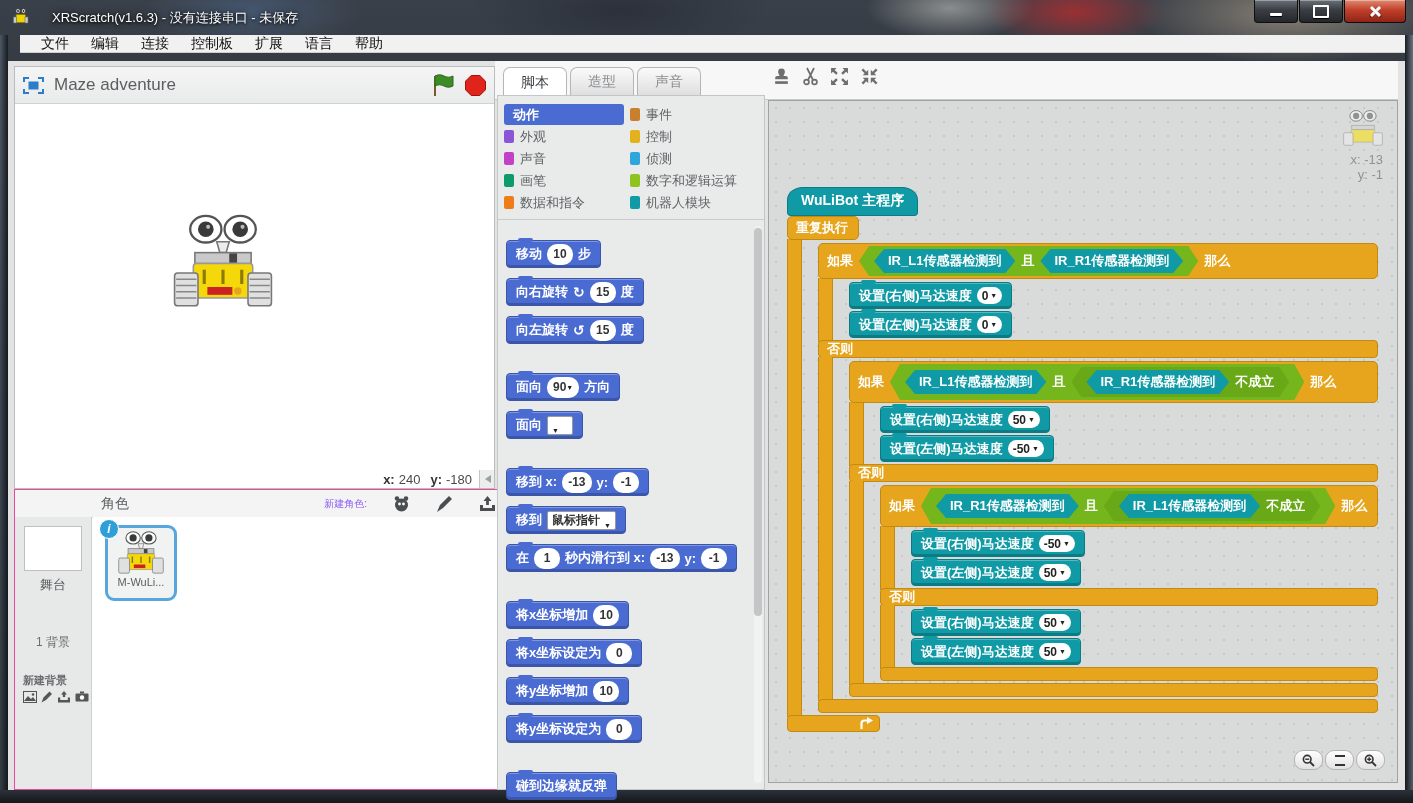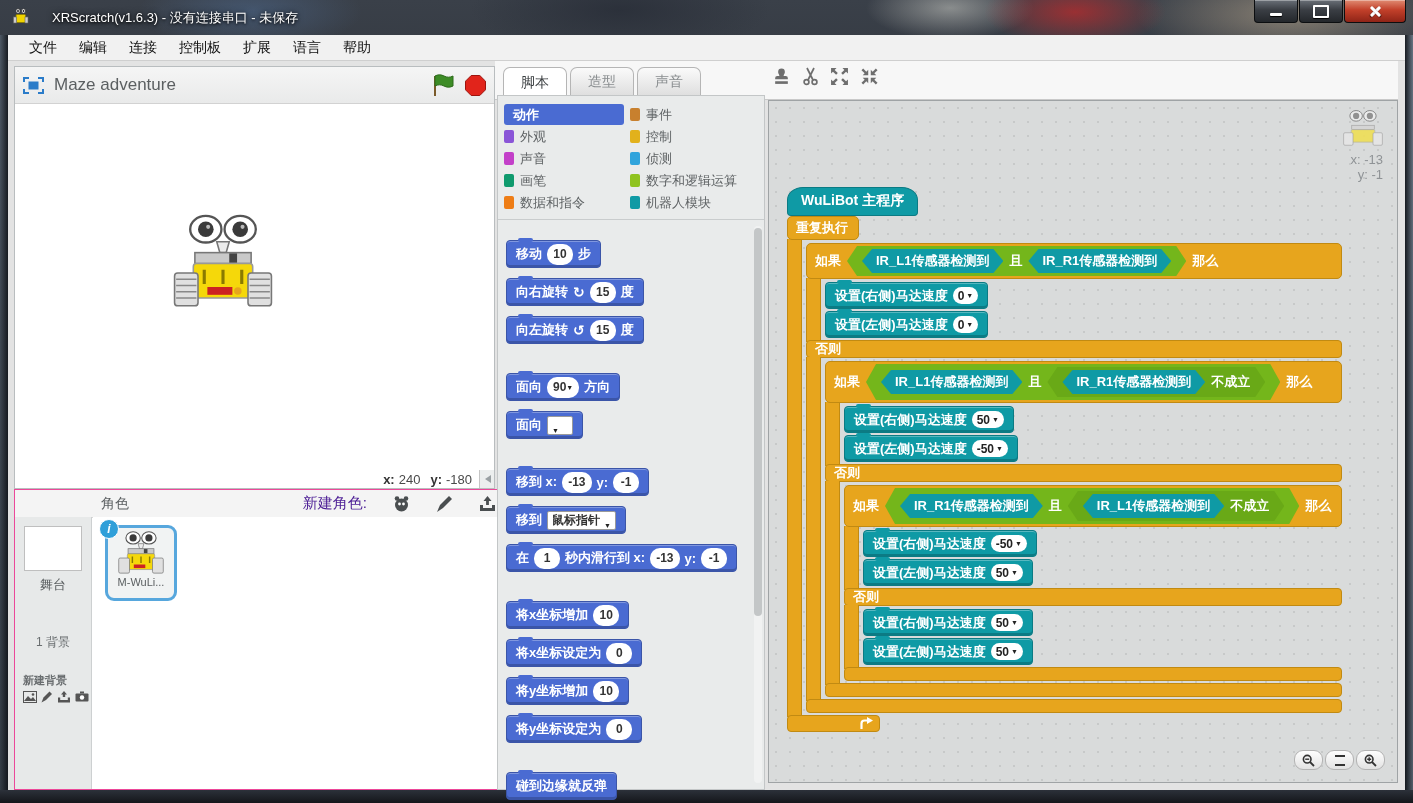--- a/index.html
+++ b/index.html
@@ -30,21 +30,21 @@
     background:linear-gradient(#6a7078,#3a3e44 45%,#24272b);
     border-radius:0 0 4px 4px;display:flex;align-items:center;justify-content:center;
     box-shadow:inset 0 1px rgba(255,255,255,.35);margin-left:1px;}
   .winbtn.close{width:60px;background:linear-gradient(#e08b72,#c2402a 45%,#8f2417);}
   .glyph-min{width:12px;height:3px;background:#fff;border-radius:1px;margin-top:6px;box-shadow:0 1px 1px #000;}
   .glyph-max{width:12px;height:9px;border:2px solid #fff;border-radius:1px;box-shadow:0 1px 1px #000;}
   .glyph-close{position:relative;width:14px;height:14px;}
   .glyph-close:before,.glyph-close:after{content:"";position:absolute;left:6px;top:1px;width:3px;height:13px;background:#fff;border-radius:1px;box-shadow:0 1px 1px rgba(0,0,0,.6);}
   .glyph-close:before{transform:rotate(45deg);} .glyph-close:after{transform:rotate(-45deg);}
   
-  .menubar{position:absolute;left:8px;right:8px;top:35px;height:26px;background:#f1f1f1;
+  .menubar{position:absolute;left:20px;right:8px;top:35px;height:18px;background:#f1f1f1;
     border-bottom:1px solid #cfcfcf;display:flex;align-items:center;padding-left:10px;box-sizing:border-box;}
   .menu-item{font-size:14px;color:#111;padding:3px 11px;}
   .client{position:absolute;left:8px;right:8px;top:61px;bottom:13px;background:#e3e3e3;}
   .toolstrip{position:absolute;left:495px;top:61px;width:903px;height:38px;background:#f7f7f7;border-bottom:1px solid #c9c9c9;}
   
   .stage-pane{position:absolute;left:14px;top:66px;width:481px;height:423px;background:#fff;
     border:1px solid #b9bdbf;box-sizing:border-box;}
   .stage-header{height:37px;background:linear-gradient(#f5f5f5,#e9eaea);border-bottom:1px solid #d2d2d2;
     display:flex;align-items:center;padding:0 8px;box-sizing:border-box;}
   .stage-title{font-size:17px;color:#5b5f61;margin-left:10px;flex:1;}
@@ -54,21 +54,21 @@
     padding-right:22px;font-size:13px;color:#4a4a4a;gap:4px;}
   .coord-bar b{color:#333;}
   .collapse-btn{position:absolute;right:0;top:0;width:14px;height:18px;background:#eceeee;border-left:1px solid #c5c5c5;
     display:flex;align-items:center;justify-content:center;}
   .tri-left{width:0;height:0;border:4px solid transparent;border-right:6px solid #9aa0a3;margin-right:2px;}
   
   .sprite-pane{position:absolute;left:14px;top:489px;width:539px;height:301px;background:#fff;
     border:1px solid #ec4899;box-sizing:border-box;}
   .sprite-head{height:27px;background:#f4f4f4;border-bottom:1px solid #d8d8d8;display:flex;align-items:center;}
   .sprite-head .hd-label{font-size:14px;color:#5a5e60;margin-left:86px;flex:1;}
-  .newsprite{display:flex;align-items:center;gap:25px;margin-right:10px;font-size:15px;color:#4c1d95;}
+  .newsprite{display:flex;align-items:center;gap:25px;margin-right:10px;font-size:10px;color:#8b5cf6;}
   .stage-col{position:absolute;left:0;top:27px;bottom:0;width:77px;background:#e7e9e9;border-right:1px solid #cdd0d1;
     display:flex;flex-direction:column;align-items:center;box-sizing:border-box;}
   .stage-thumb{margin-top:9px;width:56px;height:43px;background:#fff;border:1px solid #bfbfbf;}
   .stage-col .lbl1{font-size:13px;color:#55595b;margin-top:5px;}
   .stage-col .lbl2{font-size:12px;color:#6a6e70;margin-top:40px;}
   .newbackdrop{margin-top:22px;align-self:flex-start;padding-left:8px;font-size:11px;color:#6a6e70;font-weight:bold;}
   .nb-icons{display:flex;gap:4px;align-self:flex-start;padding-left:8px;margin-top:3px;}
   .sprite-list{position:absolute;left:78px;top:27px;right:0;bottom:0;background:#fff;}
   .sprite-card{position:absolute;left:12px;top:8px;width:66px;height:70px;background:#f1f3f3;
     border:3px solid #57a7dd;border-radius:9px;display:flex;flex-direction:column;align-items:center;}
@@ -120,21 +120,21 @@
     background:linear-gradient(#fefefe,#e2e2e2);display:flex;align-items:center;justify-content:center;}
   .zeq{width:10px;height:7px;border-top:2px solid #333;border-bottom:2px solid #333;}
   
   .script-root{position:absolute;left:18px;top:86px;display:flex;flex-direction:column;align-items:flex-start;}
   .hat{background:#0f9aa5;border:1px solid #0b7b84;color:#fff;font-weight:bold;font-size:14px;
     padding:4px 13px 5px;border-radius:16px 16px 4px 4px / 13px 13px 4px 4px;}
   .cb{display:flex;flex-direction:column;align-items:stretch;width:max-content;}
   .chead{display:inline-flex;align-items:center;gap:6px;background:#e7a51d;border:1px solid #c18a12;
     border-radius:5px;padding:2px 10px 2px 8px;color:#fff;font-weight:bold;font-size:13px;position:relative;}
   .chead.selfstart{align-self:flex-start;}
-  .cwrap{display:flex;align-items:stretch;}
+  .cwrap{display:flex;align-items:stretch;gap:12px;}
   .arm{width:13px;background:#e7a51d;border-left:1px solid #c18a12;border-right:1px solid #c18a12;margin-top:-1px;margin-bottom:-1px;}
   .cbody{display:flex;flex-direction:column;align-items:flex-start;gap:2px;padding:3px 0 3px 4px;}
   .cbar{background:#e7a51d;border:1px solid #c18a12;border-radius:4px;color:#fff;font-weight:bold;
     font-size:13px;height:16px;display:flex;align-items:center;padding:0 8px;margin-top:-1px;}
   .cend{background:#e7a51d;border:1px solid #c18a12;border-radius:4px;height:12px;margin-top:-1px;}
   .cend.short{width:86px;align-self:flex-start;display:flex;align-items:center;justify-content:flex-end;padding-right:5px;height:15px;}
   .scmd{height:25px;margin-bottom:0;}
   .pill{background:#fff;border-radius:9px;height:17px;padding:0 5px;color:#222;font-size:12px;font-weight:bold;
     display:inline-flex;align-items:center;gap:2px;}
   .hex{display:inline-flex;align-items:center;gap:6px;background:#74b61b;color:#fff;font-weight:bold;

